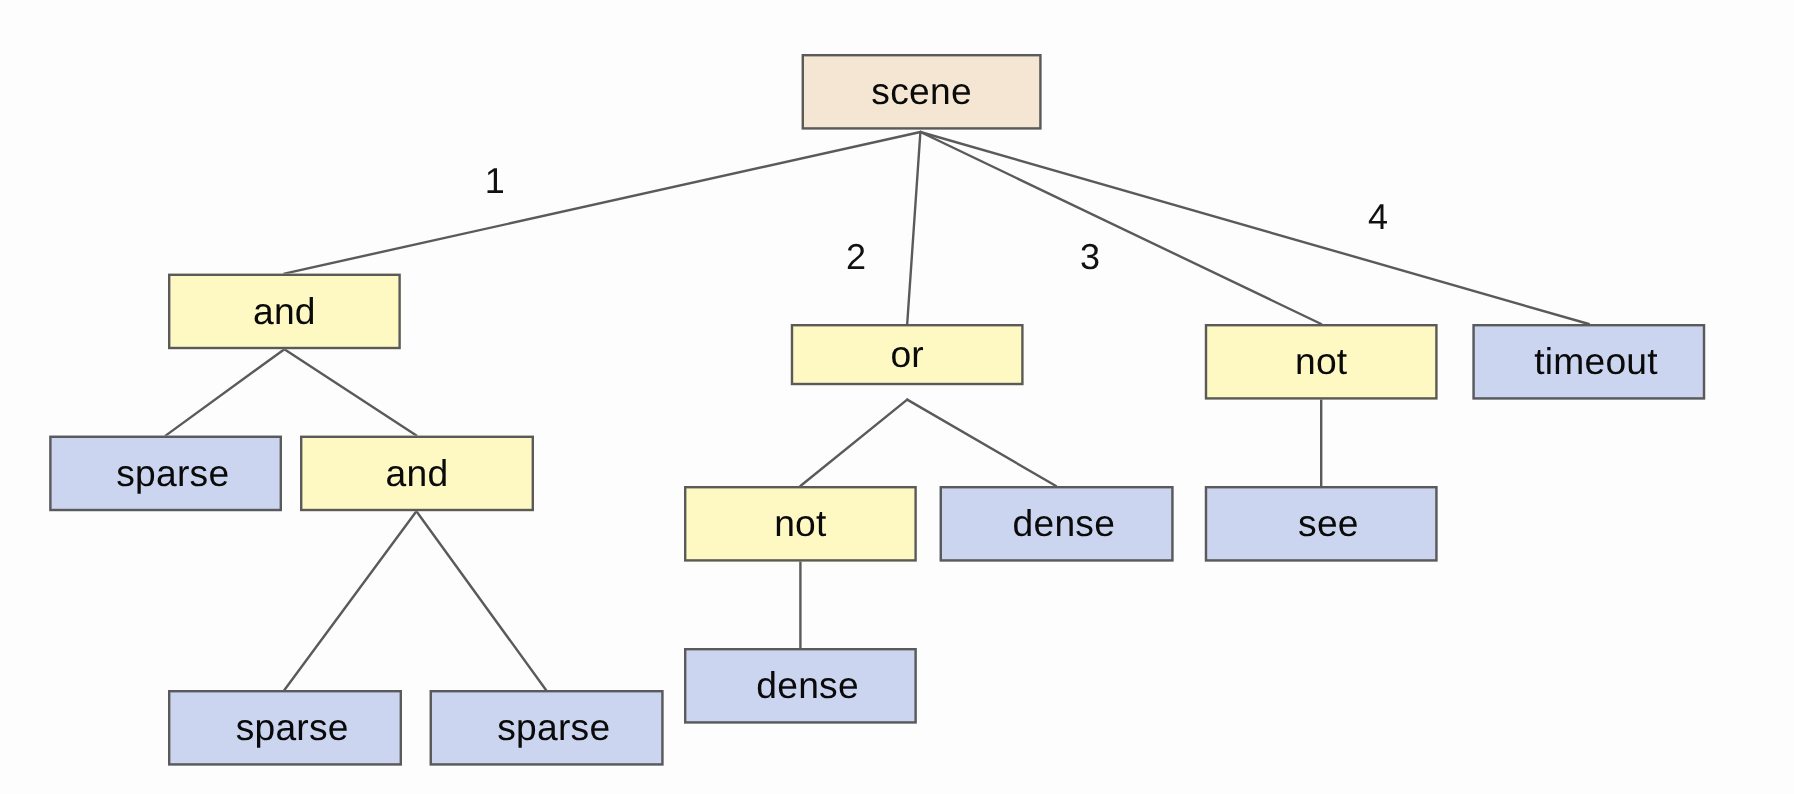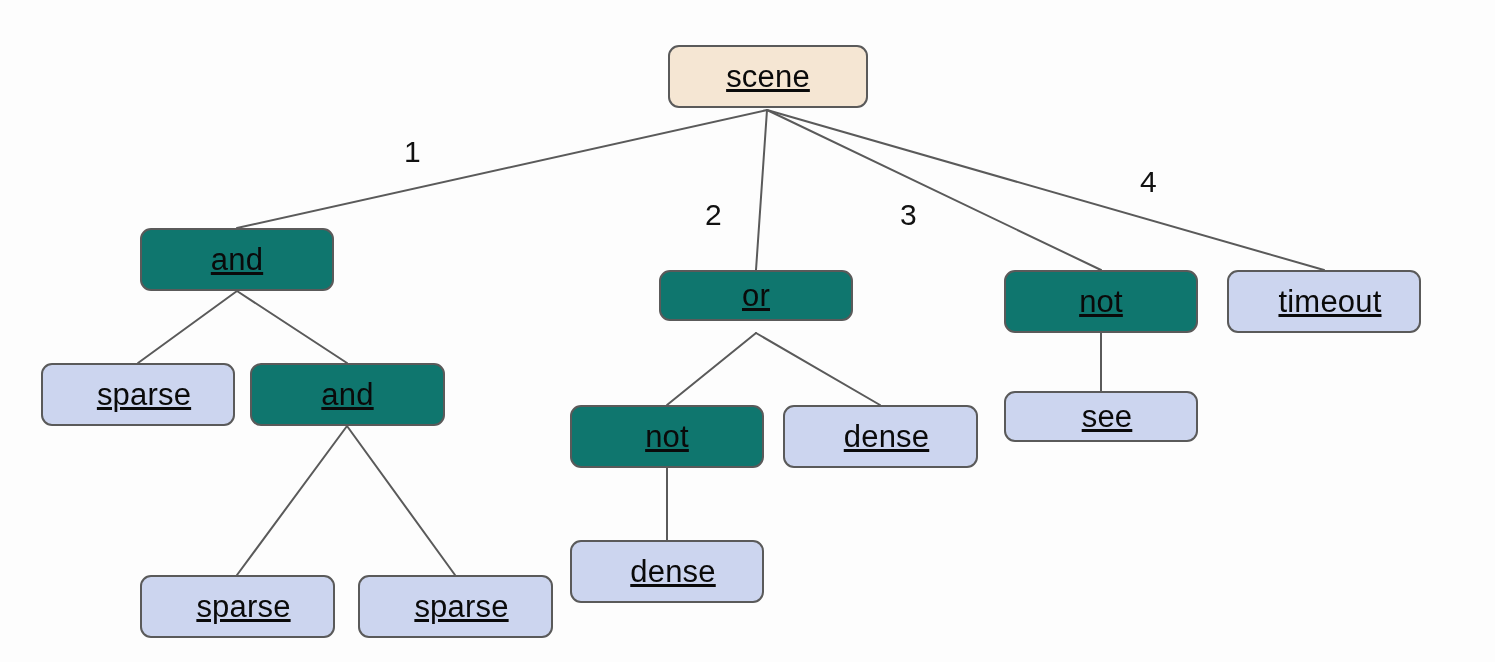--- a/index.html
+++ b/index.html
@@ -26,31 +26,30 @@
     height: 662px;
     pointer-events: none;
   }
   .node {
     position: absolute;
     box-sizing: border-box;
     display: flex;
     align-items: center;
     justify-content: center;
     border: 2px solid #5a5a5a;
-    border-radius: 11px;
+    border-radius: 0;
     font-size: 31px;
     color: #0a0a0a;
     line-height: 1;
     letter-spacing: 0.2px;
     white-space: nowrap;
     font-family: "Liberation Sans", sans-serif;
-    text-decoration: underline;
   }
   .node.op {
-    background: #0f766e;
+    background: #fef9c3;
   }
   .node.term {
     background: #ccd5ef;
     padding-left: 12px;
   }
   .node.root {
     background: #f5e6d3;
   }
   .edge-label {
     position: absolute;
@@ -84,21 +83,21 @@
   <div id="node-layer">
       <div class="node root" style="left: 668px; top: 45px; width: 200px; height: 63px;">scene</div>
       <div class="node op" style="left: 140px; top: 228px; width: 194px; height: 63px;">and</div>
       <div class="node op" style="left: 659px; top: 270px; width: 194px; height: 51px;">or</div>
       <div class="node op" style="left: 1004px; top: 270px; width: 194px; height: 63px;">not</div>
       <div class="node term" style="left: 1227px; top: 270px; width: 194px; height: 63px;">timeout</div>
       <div class="node term" style="left: 41px; top: 363px; width: 194px; height: 63px;">sparse</div>
       <div class="node op" style="left: 250px; top: 363px; width: 195px; height: 63px;">and</div>
       <div class="node op" style="left: 570px; top: 405px; width: 194px; height: 63px;">not</div>
       <div class="node term" style="left: 783px; top: 405px; width: 195px; height: 63px;">dense</div>
-      <div class="node term" style="left: 1004px; top: 391px; width: 194px; height: 51px;">see</div>
+      <div class="node term" style="left: 1004px; top: 405px; width: 194px; height: 63px;">see</div>
       <div class="node term" style="left: 570px; top: 540px; width: 194px; height: 63px;">dense</div>
       <div class="node term" style="left: 140px; top: 575px; width: 195px; height: 63px;">sparse</div>
       <div class="node term" style="left: 358px; top: 575px; width: 195px; height: 63px;">sparse</div>
     </div>
   <div id="label-layer">
       <div class="edge-label" style="left: 404px; top: 137px;">1</div>
       <div class="edge-label" style="left: 705px; top: 200px;">2</div>
       <div class="edge-label" style="left: 900px; top: 200px;">3</div>
       <div class="edge-label" style="left: 1140px; top: 167px;">4</div>
     </div>

